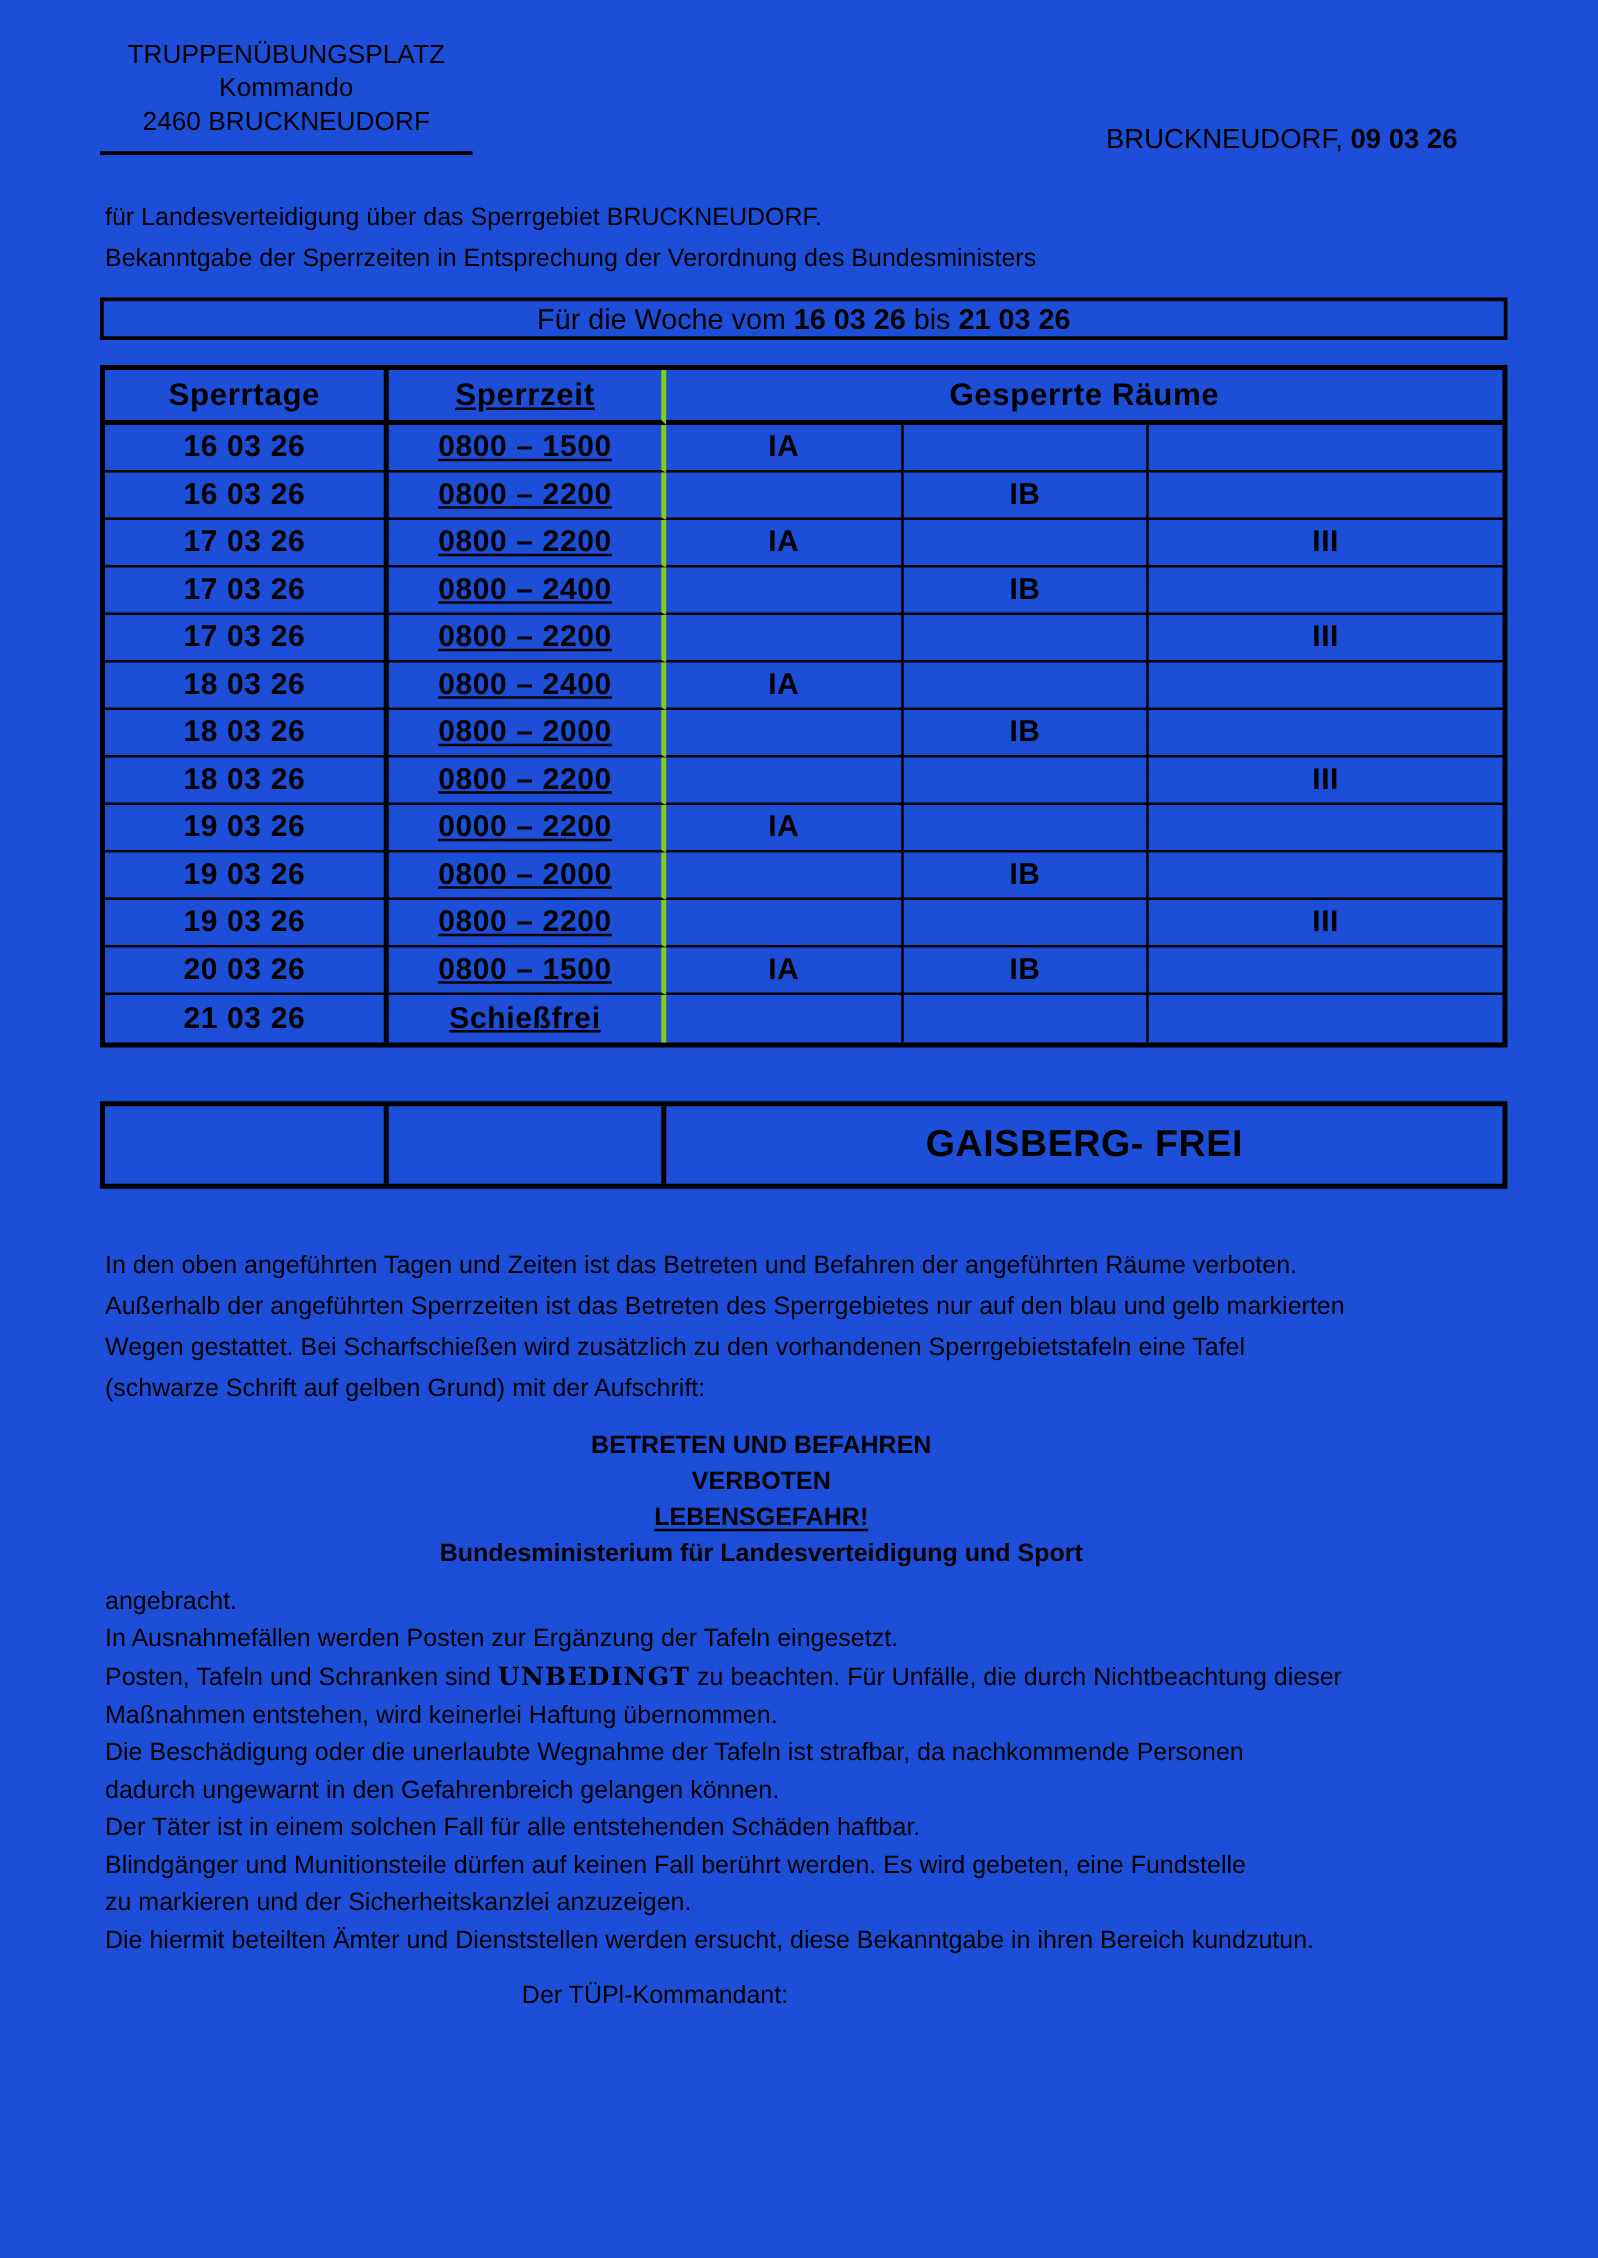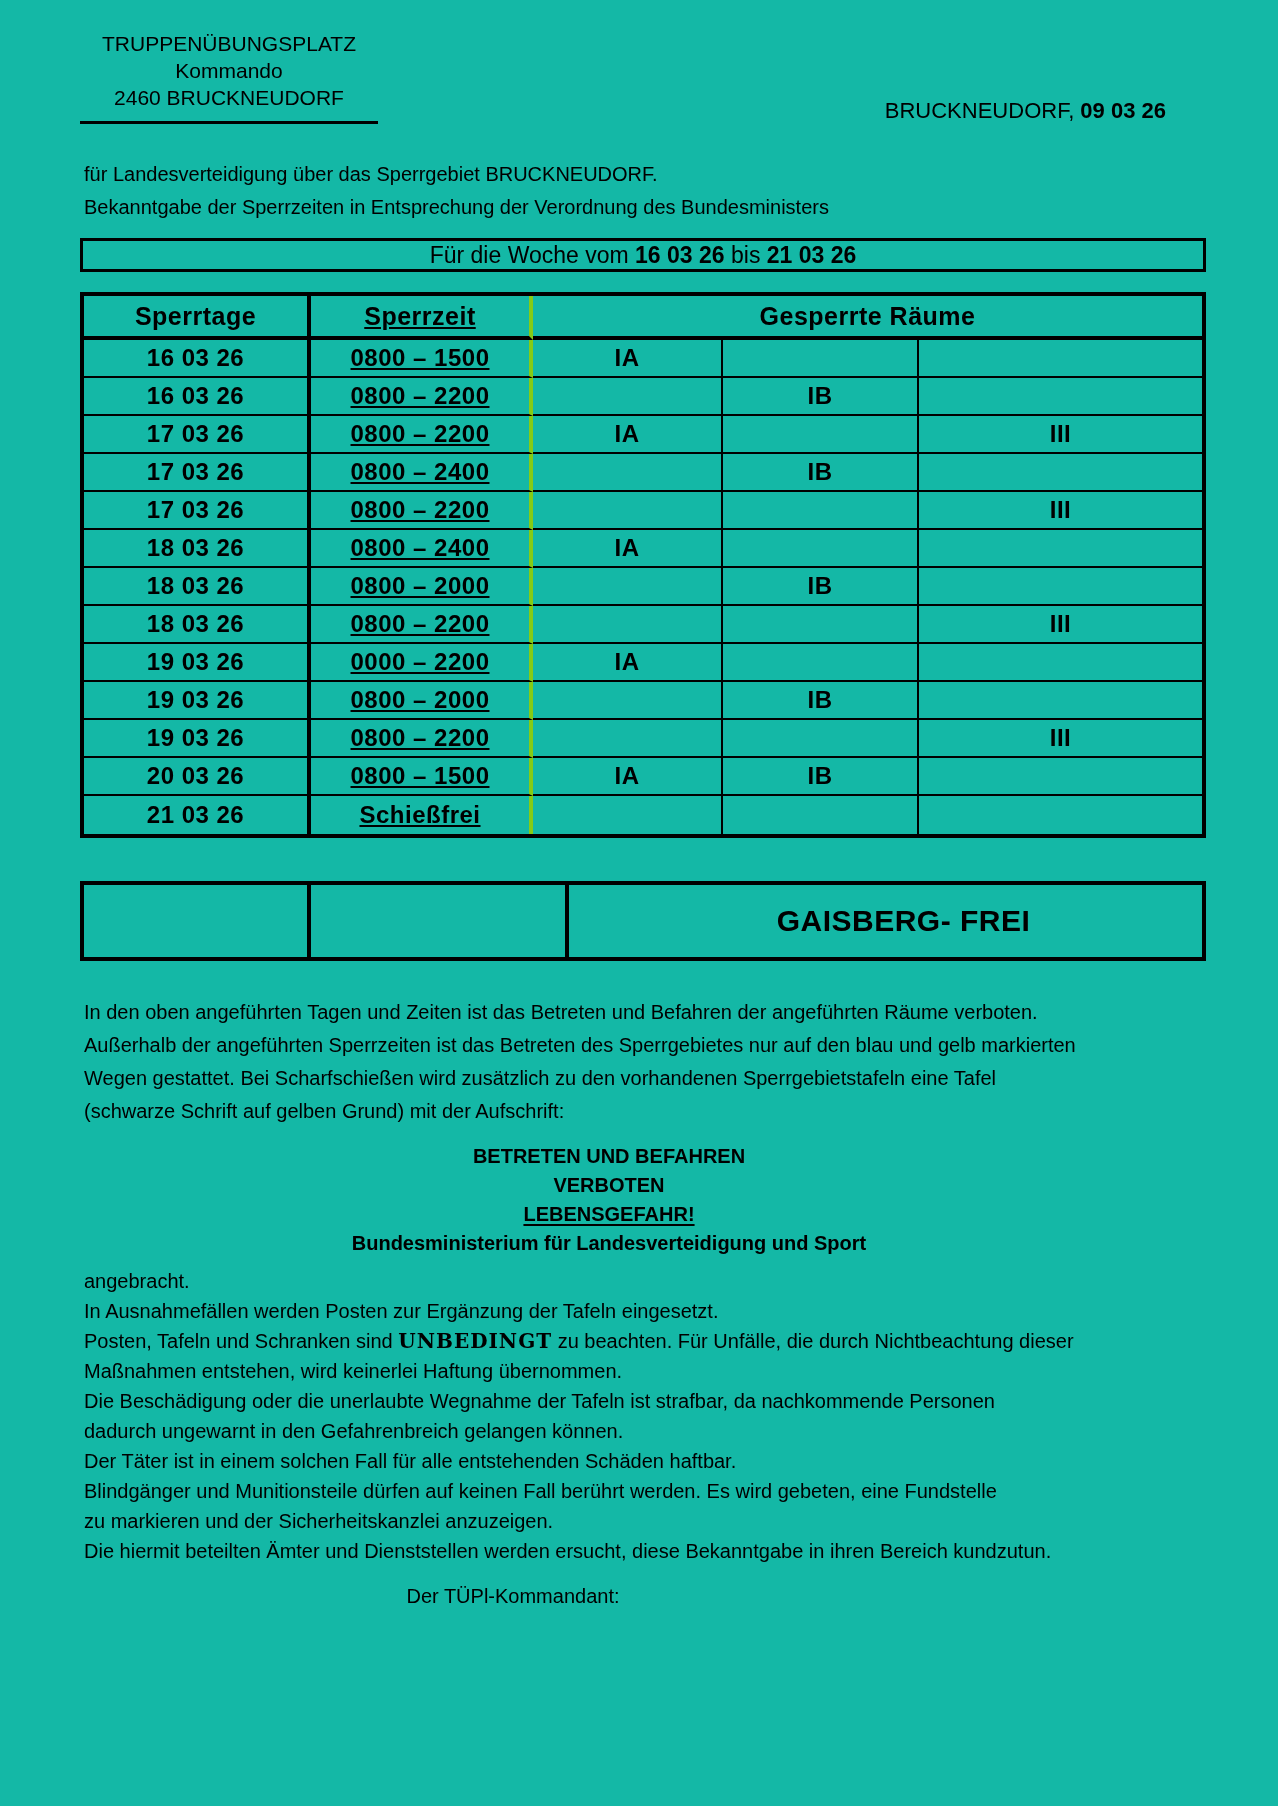--- a/index.html
+++ b/index.html
@@ -1,17 +1,17 @@
 <!DOCTYPE html>
 <html><head>
 <meta charset="utf-8">
 <style>
   html,body{margin:0;padding:0;background:#e8e8e8;}
   .page{
-    position:relative;width:1278px;height:1806px;background:#14b8a6;color:#000;
+    position:relative;width:1278px;height:1806px;background:#1d4ed8;color:#000;
     font-family:"Liberation Sans",sans-serif;margin:0 auto;overflow:hidden;
   }
   
   .letterhead{
     position:absolute;left:80px;top:30px;width:298px;text-align:center;
     font-size:21px;line-height:27px;border-bottom:3px solid #000;padding-bottom:10px;
   }
   .place-date{
     position:absolute;top:98px;right:112px;font-size:22px;white-space:pre-wrap;
   }
@@ -37,38 +37,38 @@
   }
   .cell.hdr{height:44px;border-bottom:4px solid #000;font-size:25px;}
   .cell.c1{border-right:4px solid #000;}
   .cell.c2{border-right:4px solid #84cc16;text-decoration:underline;}
   .cell.c3{border-right:2px solid #000;}
   .cell.c4{border-right:2px solid #000;}
   .cell.span3{grid-column:3 / 6;}
   .main-table > .cell:nth-last-child(-n+5){border-bottom:none;}
   
   .gaisberg{
-    position:absolute;left:80px;top:881px;width:1126px;height:80px;border:4px solid #000;
-    box-sizing:border-box;display:grid;grid-template-columns:227px 222px 1fr;gap:36px;
+    position:absolute;left:80px;top:881px;width:1126px;height:70px;border:4px solid #000;
+    box-sizing:border-box;display:grid;grid-template-columns:227px 222px 1fr;
   }
   .gaisberg .gcell{box-sizing:border-box;display:flex;align-items:center;justify-content:center;}
   .gaisberg .g1,.gaisberg .g2{border-right:4px solid #000;}
   .gaisberg .g3{font-weight:bold;font-size:30px;letter-spacing:0.5px;}
   
   .body-text{position:absolute;left:84px;top:996px;width:1124px;font-size:20px;}
   .para1 .tline{line-height:33px;}
   .notice{width:1050px;text-align:center;font-weight:bold;line-height:29px;margin-top:14px;}
   .notice .underlined{text-decoration:underline;text-decoration-thickness:2px;text-underline-offset:3px;}
   .para2{margin-top:8px;}
   .para2 .tline{line-height:30px;white-space:pre-wrap;}
   .emph-serif{
     font-family:"DejaVu Serif","Liberation Serif",serif;font-weight:bold;
     font-size:20px;letter-spacing:1px;
   }
-  .signature{position:absolute;left:5px;top:1585px;width:1016px;text-align:center;font-size:20px;}
+  .signature{position:absolute;left:16px;top:1585px;width:1016px;text-align:center;font-size:20px;}
 </style>
 </head>
 <body>
 
 <div class="page">
 
   <div class="letterhead">
     <div>TRUPPENÜBUNGSPLATZ</div>
     <div>Kommando</div>
     <div>2460 BRUCKNEUDORF</div>

